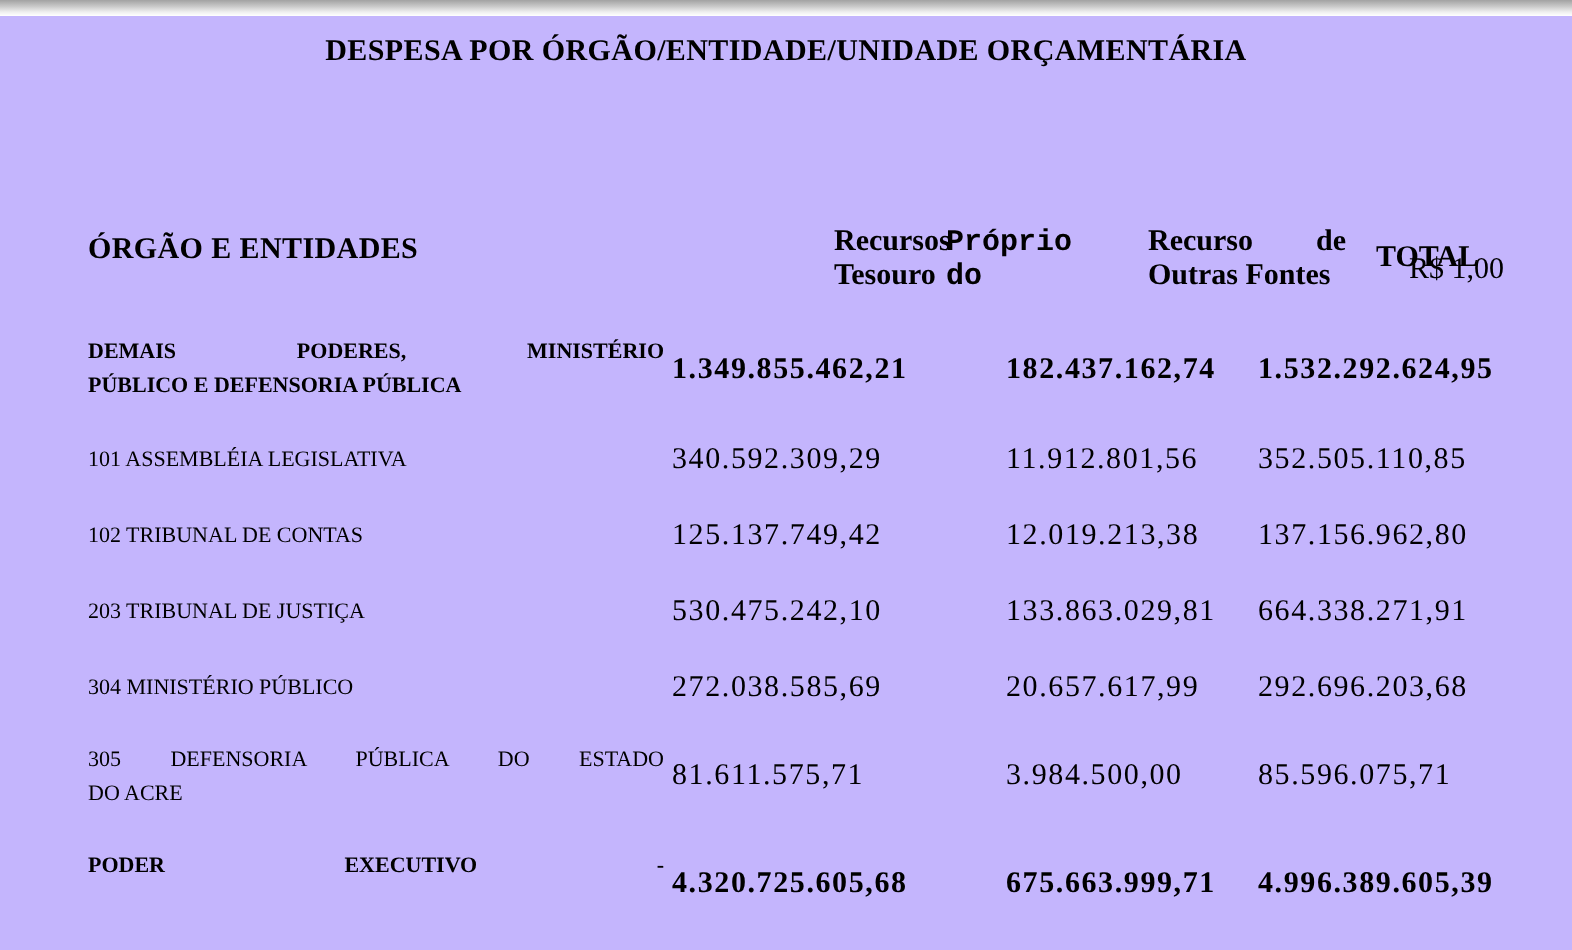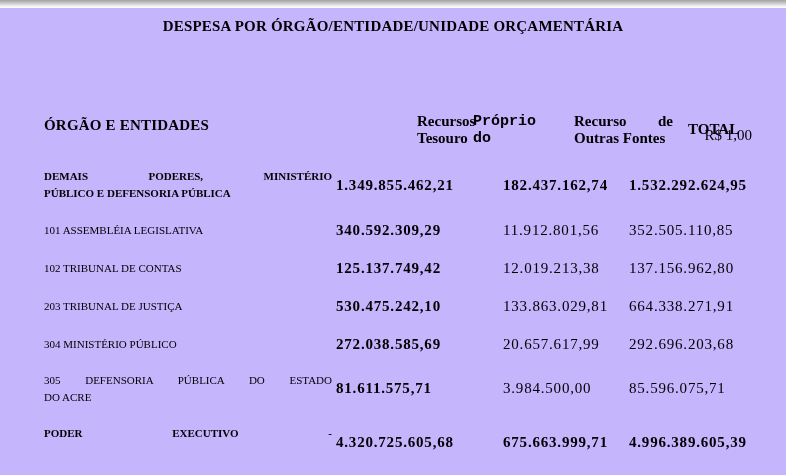--- a/index.html
+++ b/index.html
@@ -27,21 +27,21 @@
   #h-proprio{left:473px;top:113px;width:88px;text-align:justify;text-align-last:justify;font-family:Liberation Mono, monospace;}
   #h-outras{left:574px;top:113px;width:99px;}
   #h-total{left:688px;top:121px;white-space:nowrap;}
   .jl{text-align:justify;text-align-last:justify;}
 
   
   .trow{position:absolute;left:0;width:786px;height:0;}
   .lbl{position:absolute;left:44px;width:288px;font-size:11px;line-height:17px;}
   .lbl.single{width:auto;white-space:nowrap;}
   .val{position:absolute;top:0;font-size:15px;line-height:17px;letter-spacing:0.8px;white-space:nowrap;}
-  .v0{left:336px;font-weight:bold;} .v1{left:482px;margin-left:21px;} .v2{left:629px;}
+  .v0{left:336px;} .v1{left:482px;margin-left:21px;} .v2{left:629px;}
   .b{font-weight:bold;}
   .voff9{top:9px;} .voff8{top:8px;}
 </style>
 </head>
 <body>
 
 <div id="page">
 
   <div id="top-shadow"></div>
 

